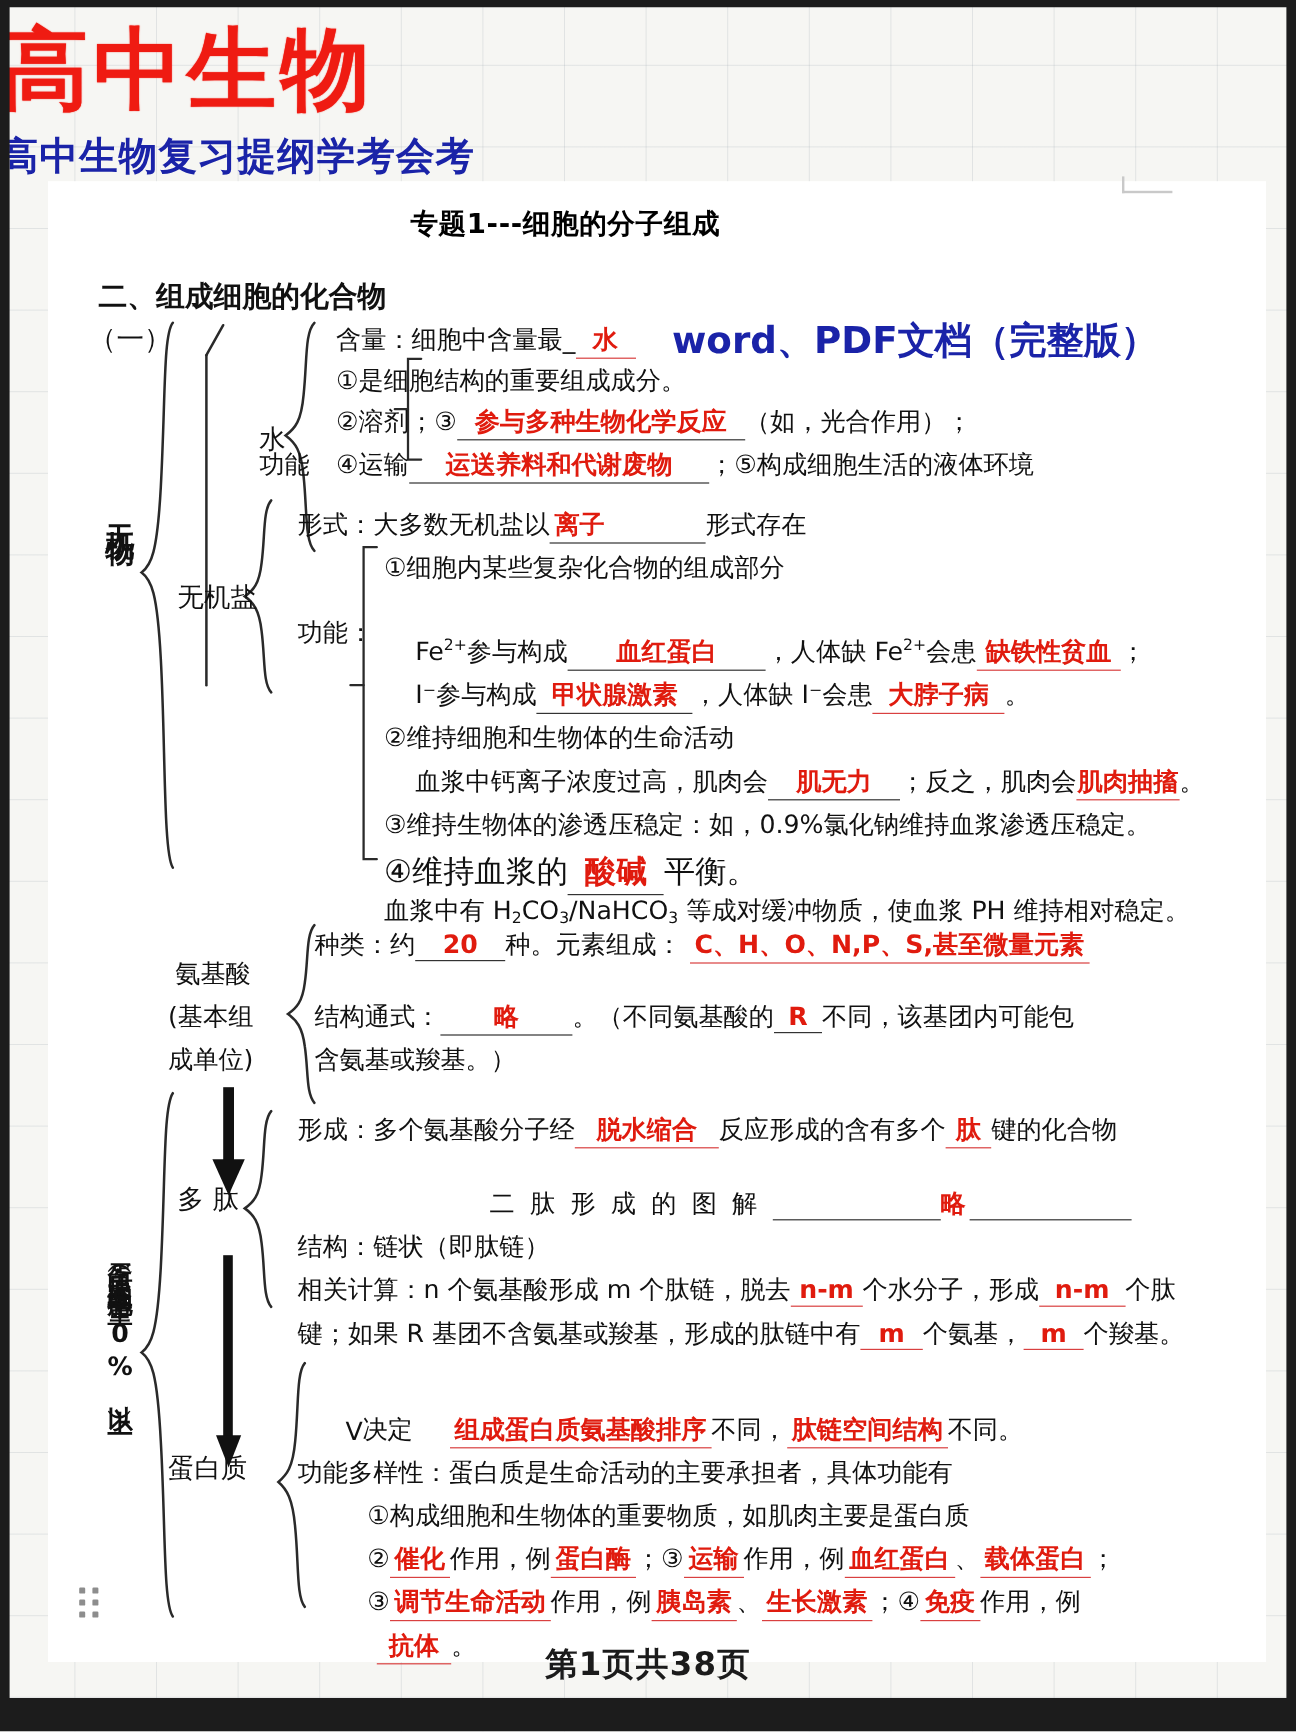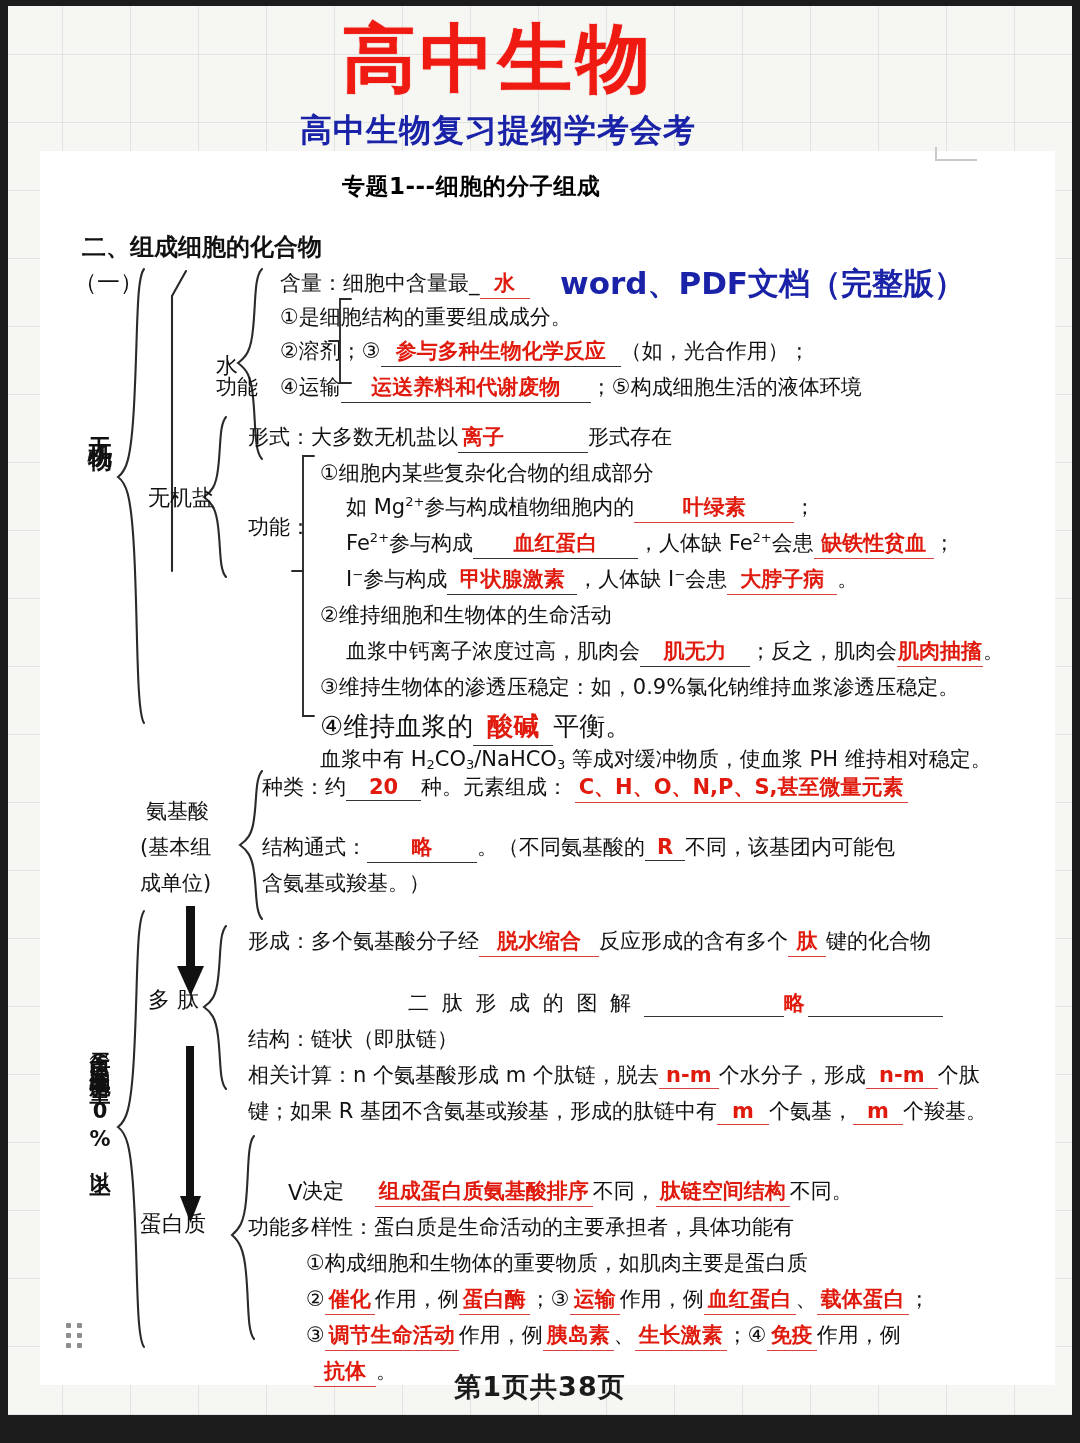--- a/index.html
+++ b/index.html
@@ -24,21 +24,21 @@
   #page-frame{
     position:absolute; inset:0;
     border-left:8px solid #1c1c1c;
     border-right:8px solid #1c1c1c;
     border-top:6px solid #1c1c1c;
     border-bottom:28px solid #1c1c1c;
     pointer-events:none;
   }
 
   
-  #header{ position:absolute; top:0; left:0; width:996px; text-align:center; }
+  #header{ position:absolute; top:0; left:0; width:996px; }
   #main-title{
     color:#ef1b12;
     font-weight:bold;
     font-size:74px;
     letter-spacing:4px;
     line-height:1.2;
     margin-top:14px;
     text-shadow:0 0 1px #ef1b12;
   }
   #sub-title{
@@ -199,23 +199,20 @@
   <div class="blk cn" style="left:108px; top:332px; font-size:22px;">无机盐</div>
 
   <div class="blk cn" style="left:208px; top:272px; font-size:21px;">
     <span>形式：</span><span>大多数无机盐以</span><span class="ub red" style="min-width:130px;">离子</span><span>形式存在</span>
   </div>
 
   <div class="blk cn" style="left:208px; top:362px; font-size:21px;">功能：</div>
 
   <div class="blk cn" style="left:280px; top:308px; font-size:21px;">①细胞内某些复杂化合物的组成部分</div>
 
-  <div class="blk cn" style="left:306px; top:342px; font-size:21px;">
-    <span>如 Mg</span><sup>2+</sup><span>参与构成植物细胞内的</span><span class="u red" style="min-width:160px;text-align:center">叶绿素</span><span>；</span>
-  </div>
 
   <div class="blk cn" style="left:306px; top:378px; font-size:21px;">
     <span>Fe</span><sup>2+</sup><span>参与构成</span><span class="ub red" style="min-width:165px;text-align:center">血红蛋白</span><span>，人体缺 Fe</span><sup>2+</sup><span>会患</span><span class="u red" style="min-width:120px;text-align:center">缺铁性贫血</span><span>；</span>
   </div>
 
   <div class="blk cn" style="left:306px; top:414px; font-size:21px;">
     <span>I⁻参与构成</span><span class="ub red" style="min-width:130px;text-align:center">甲状腺激素</span><span>，人体缺 I⁻会患</span><span class="u red" style="min-width:110px;text-align:center">大脖子病</span><span>。</span>
   </div>
 
   <div class="blk cn" style="left:280px; top:450px; font-size:21px;">②维持细胞和生物体的生命活动</div>

